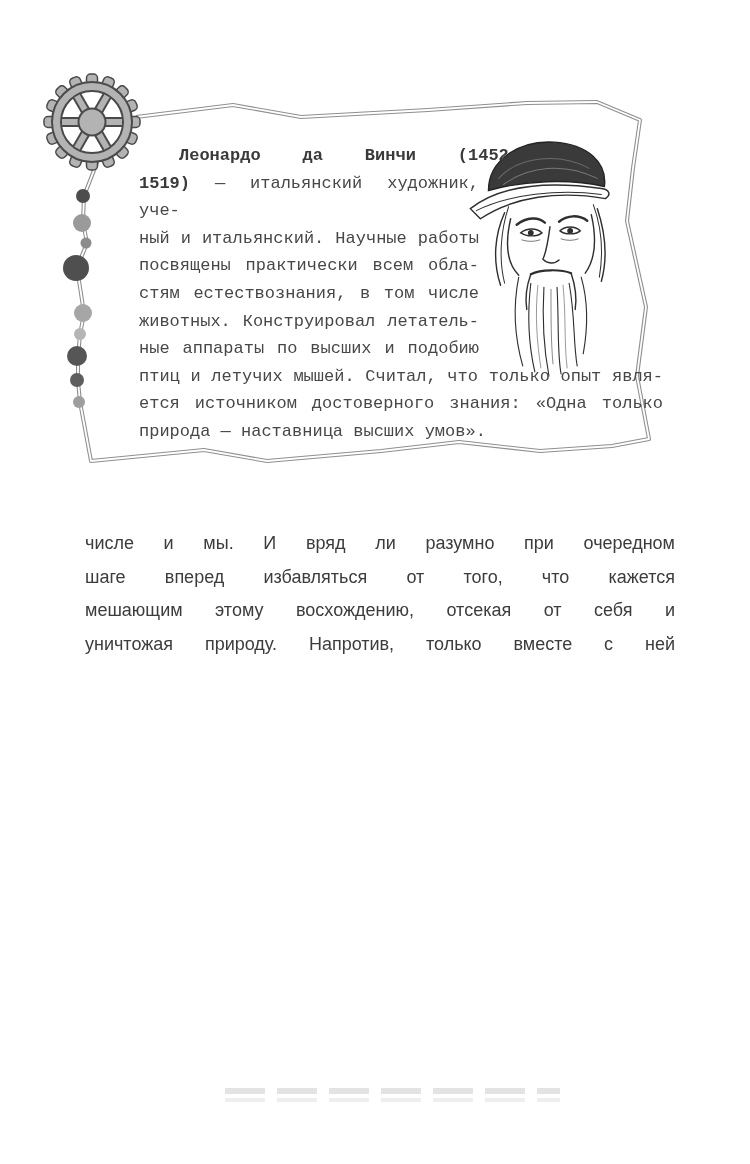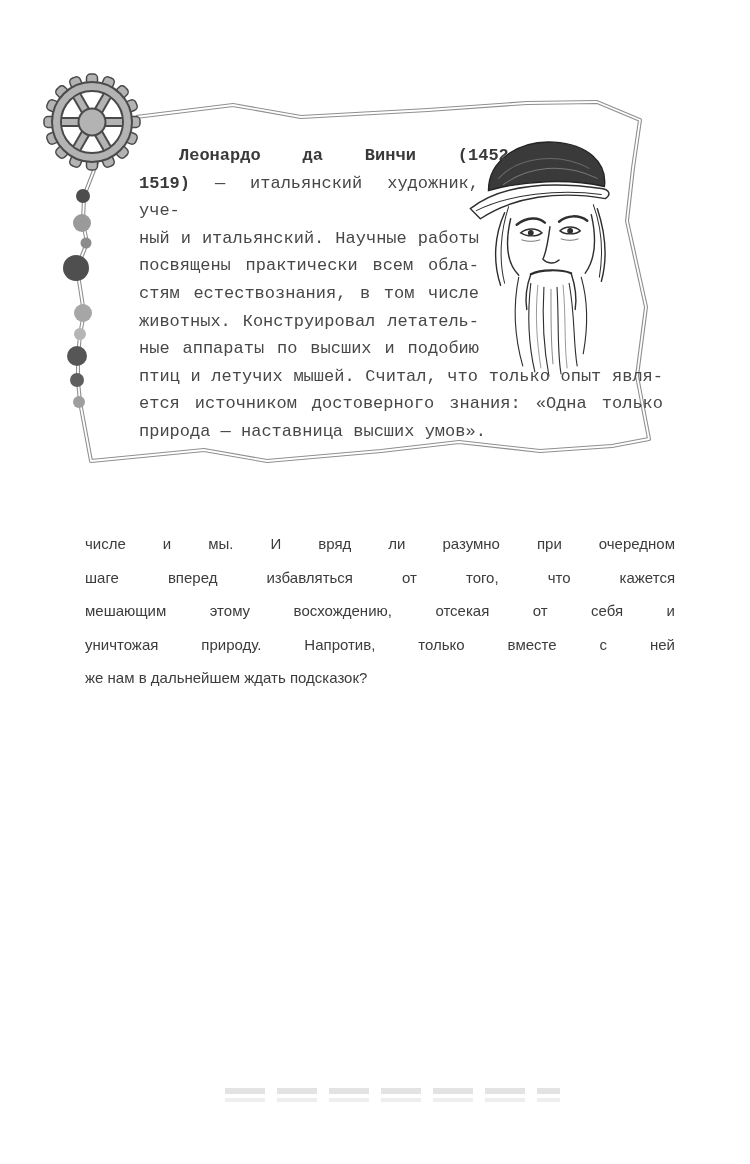--- a/index.html
+++ b/index.html
@@ -11,21 +11,21 @@
                 font-size:17px;font-family:Liberation Mono, monospace;margin-left:15px;}
   .ln{line-height:27.6px;text-align:justify;text-align-last:justify;}
   .ln.narrow{width:340px;}
   .ln.indent{padding-left:40px;}
   .ln.last{text-align-last:left;}
   .ln b{font-weight:bold;color:#3a3a3a;}
   
   .portrait{position:absolute;left:458px;top:126px;width:192px;height:252px;}
   
   .body-text{position:absolute;left:85px;top:527px;width:590px;color:#3c3c3c;
-             font-size:15px;font-family:"Liberation Sans",sans-serif;}
+             font-size:18px;font-family:"Liberation Sans",sans-serif;}
   .bln{line-height:33.5px;text-align:justify;text-align-last:justify;}
   .bln.last{text-align-last:left;}
 </style>
 </head>
 <body>
 
 <div class="page">
 
   <svg class="deco" width="750" height="1164" viewBox="0 0 750 1164">
 
@@ -151,16 +151,15 @@
     <div class="ln">птиц и летучих мышей. Считал, что только опыт явля-</div>
     <div class="ln">ется источником достоверного знания: «Одна только</div>
     <div class="ln last">природа — наставница высших умов».</div>
   </div>
 
   <div class="body-text">
     <div class="bln">числе и мы. И вряд ли разумно при очередном</div>
     <div class="bln">шаге вперед избавляться от того, что кажется</div>
     <div class="bln">мешающим этому восхождению, отсекая от себя и</div>
     <div class="bln">уничтожая природу. Напротив, только вместе с ней</div>
-    <div class="bln last">же нам в дальнейшем ждать подсказок?</div>
   </div>
 
 </div>
 
 </body></html>

